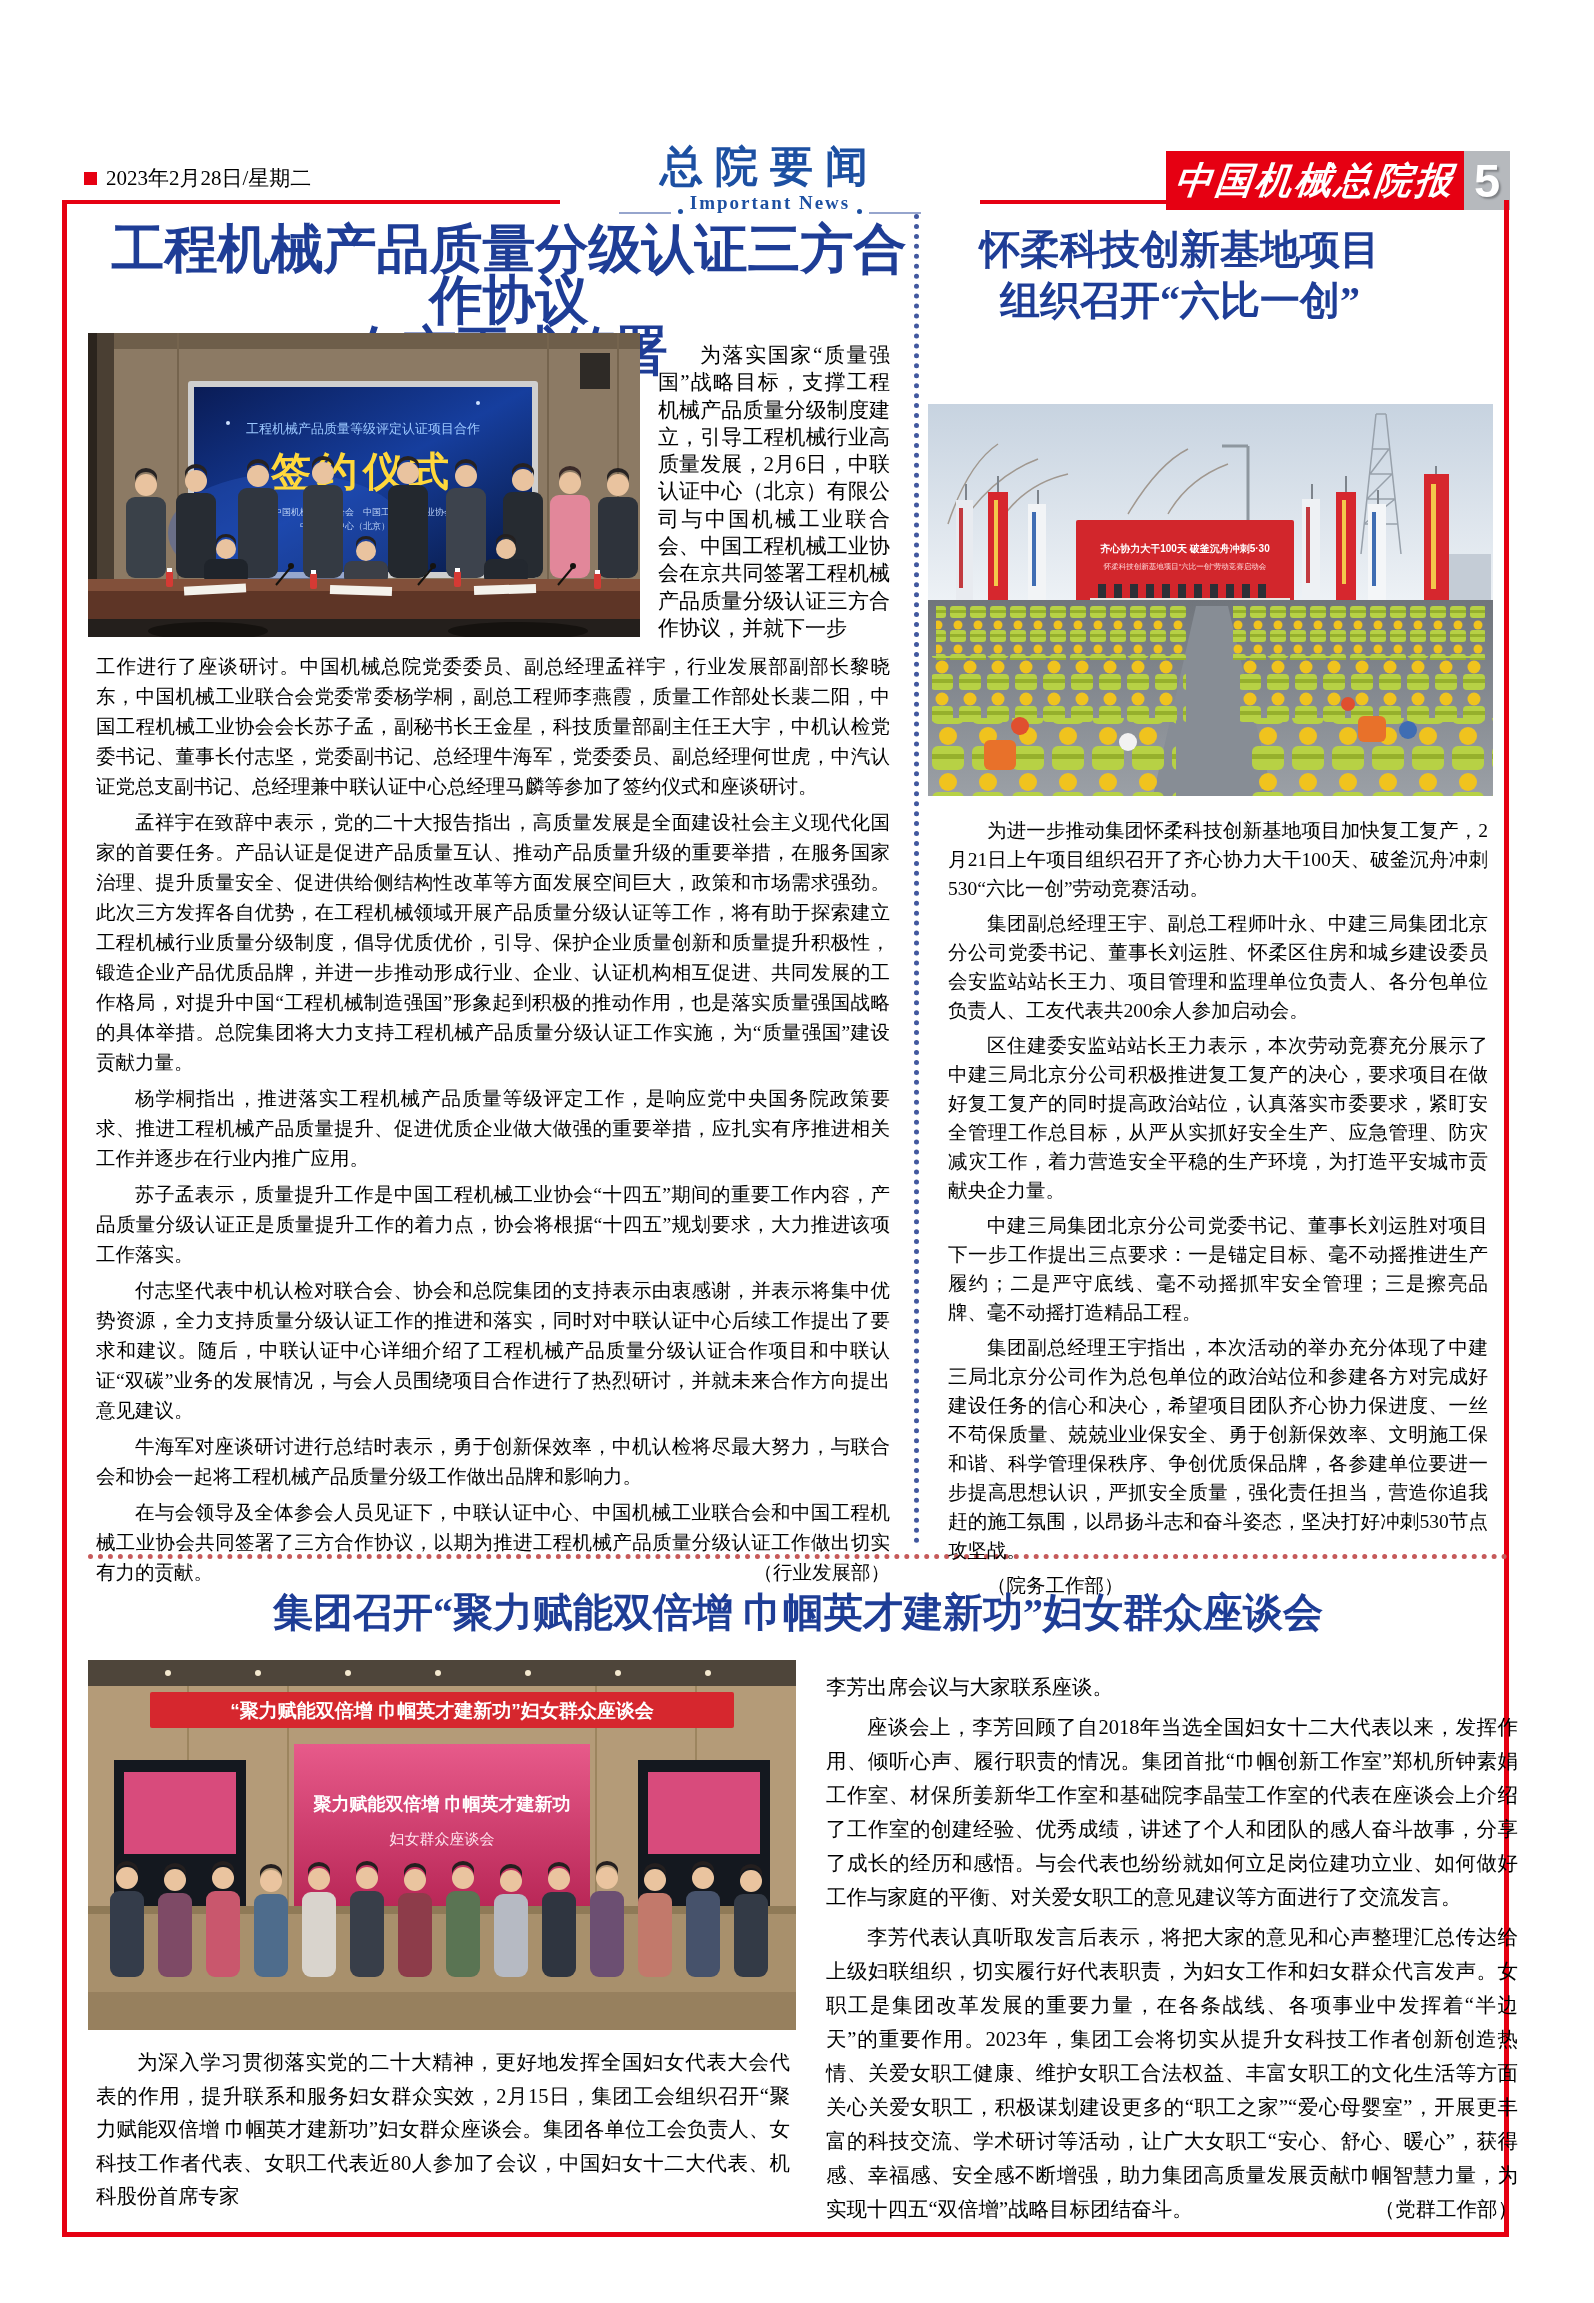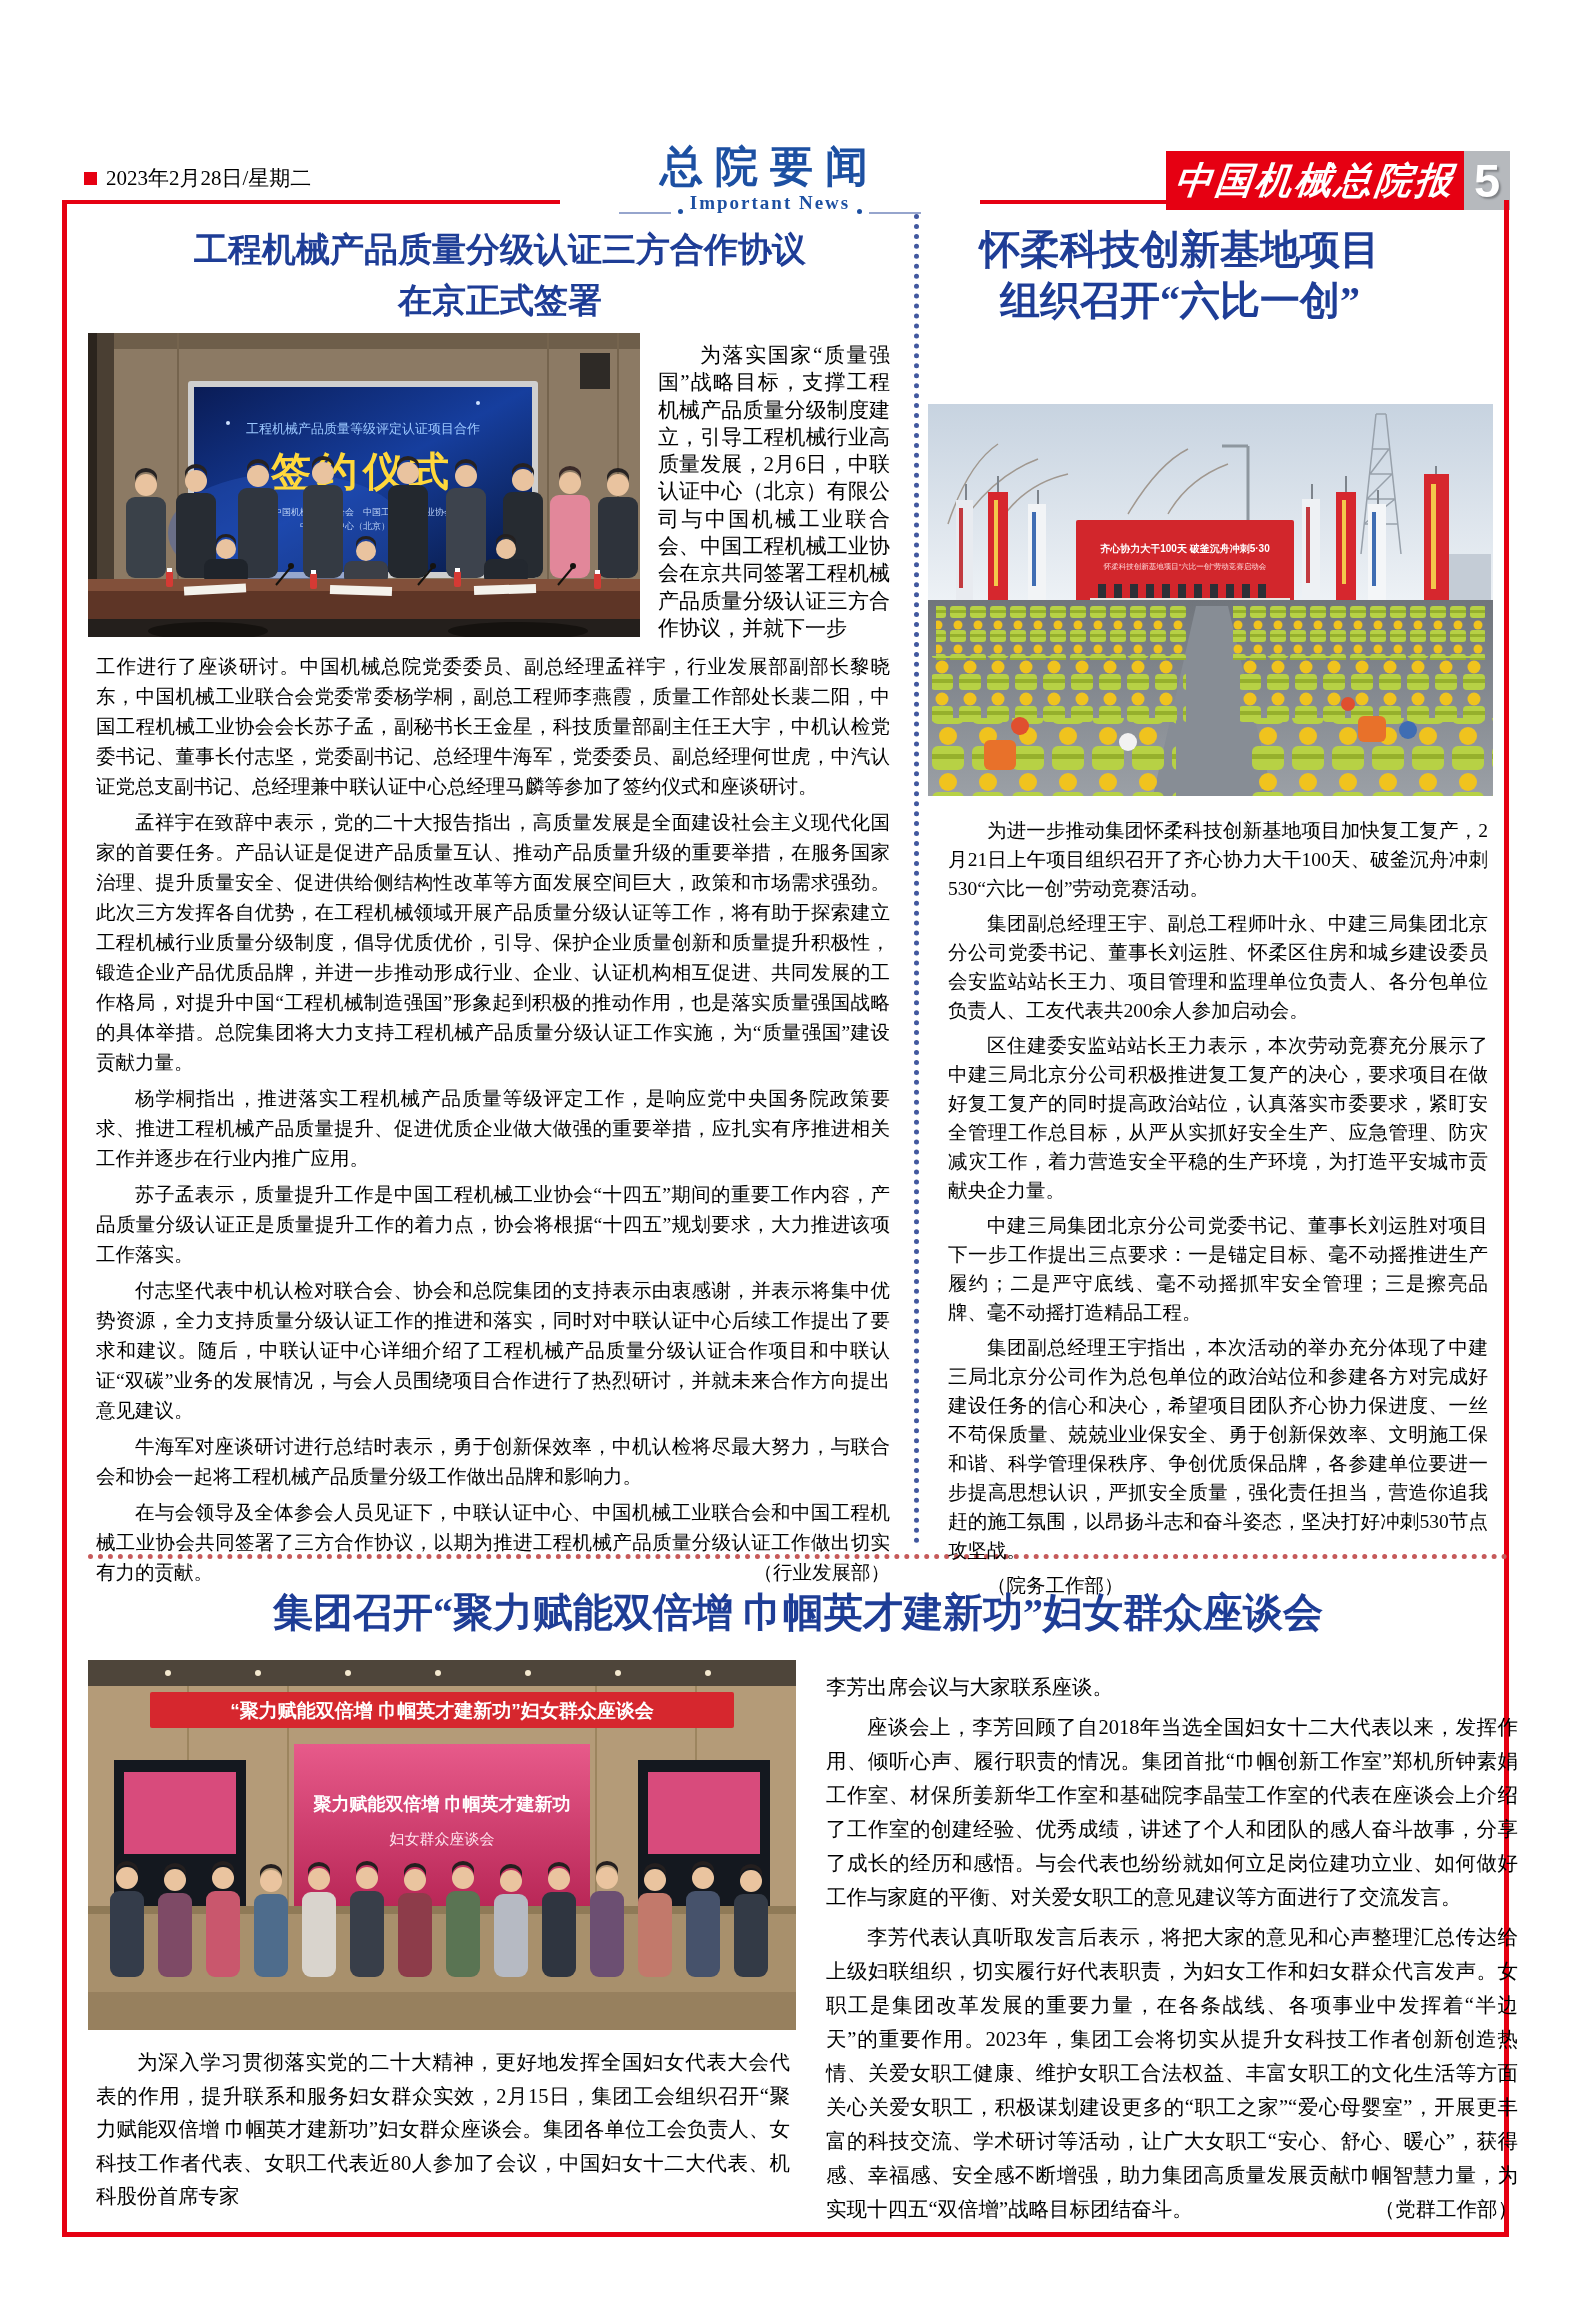--- a/index.html
+++ b/index.html
@@ -25,21 +25,21 @@
   .fr-l{left:62px;top:200px;width:5px;height:2037px;}
   .fr-r{left:1504px;top:200px;width:5px;height:2037px;}
   .fr-b{left:62px;top:2232px;width:1447px;height:5px;}
   .fr-t1{left:62px;top:200px;width:498px;height:4px;}
   .fr-t2{left:980px;top:200px;width:186px;height:4px;}
   
   .vdots{left:914px;top:214px;height:1330px;width:0;border-left:5px dotted #41589f;}
   .hdots{left:88px;top:1554px;width:1420px;height:0;border-top:5px dotted #c65a5a;}
   
   .a-title{font-weight:700;color:var(--blue);text-align:center;}
-  .lt{left:97px;top:224px;width:806px;font-size:34px;line-height:51px;}
+  .lt{left:106px;top:224px;width:806px;font-size:53px;line-height:51px;}
   .rt{left:900px;top:224px;width:560px;font-size:40px;line-height:51px;}
   .bt{left:88px;top:1588px;width:1420px;font-size:40px;line-height:50px;}
   
   .jt p{margin:6px;text-indent:2em;text-align:justify;}
   .jt p.cont{text-indent:0;}
   .lead{left:652px;top:336px;width:244px;font-size:21px;line-height:27.3px;}
   .lbody{left:90px;top:646px;width:806px;font-size:19.5px;line-height:30px;}
   .rbody{left:942px;top:810px;width:552px;font-size:19.5px;line-height:29px;}
   .bleft{left:90px;top:2040px;width:706px;font-size:20.5px;line-height:33.5px;}
   .bright{left:820px;top:1664px;width:704px;font-size:20.5px;line-height:34px;}

